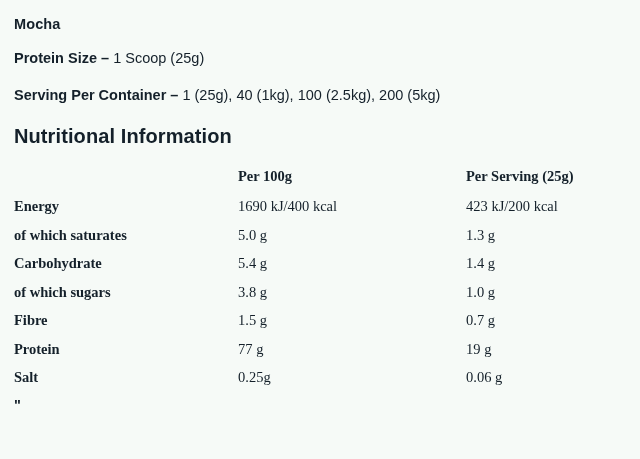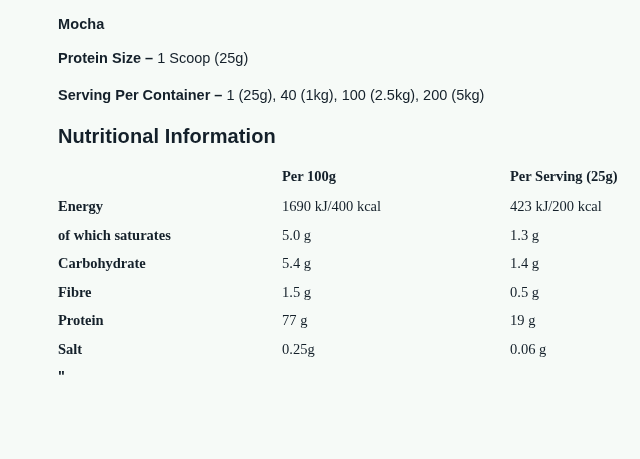--- a/index.html
+++ b/index.html
@@ -11,21 +11,20 @@
     height: 459px;
     background: #f6faf7;
     font-family: "Liberation Sans", sans-serif;
     color: #14202a;
     overflow: hidden;
   }
   .page {
     padding: 12px 14px 0 14px;
     box-sizing: border-box;
     width: 584px;
-    margin-left: 44px;
   }
   .flavour-title {
     font-size: 14.5px;
     font-weight: bold;
     letter-spacing: 0.1px;
     margin: 4px 0 18px 0;
   }
   .meta-line {
     font-size: 14.5px;
     margin: 0 0 20px 0;
@@ -119,23 +118,28 @@
         <td class="row-label">of which saturates</td>
         <td class="row-val">5.0 g</td>
         <td class="row-val">1.3 g</td>
       </tr>
       <tr>
         <td class="row-label">Carbohydrate</td>
         <td class="row-val">5.4 g</td>
         <td class="row-val">1.4 g</td>
       </tr>
       <tr>
+        <td class="row-label">of which sugars</td>
+        <td class="row-val">3.8 g</td>
+        <td class="row-val">1.0 g</td>
+      </tr>
+      <tr>
         <td class="row-label">Fibre</td>
         <td class="row-val">1.5 g</td>
-        <td class="row-val">0.5 g</td>
+        <td class="row-val">0.7 g</td>
       </tr>
       <tr>
         <td class="row-label">Protein</td>
         <td class="row-val">77 g</td>
         <td class="row-val">19 g</td>
       </tr>
       <tr>
         <td class="row-label">Salt</td>
         <td class="row-val">0.25g</td>
         <td class="row-val">0.06 g</td>

